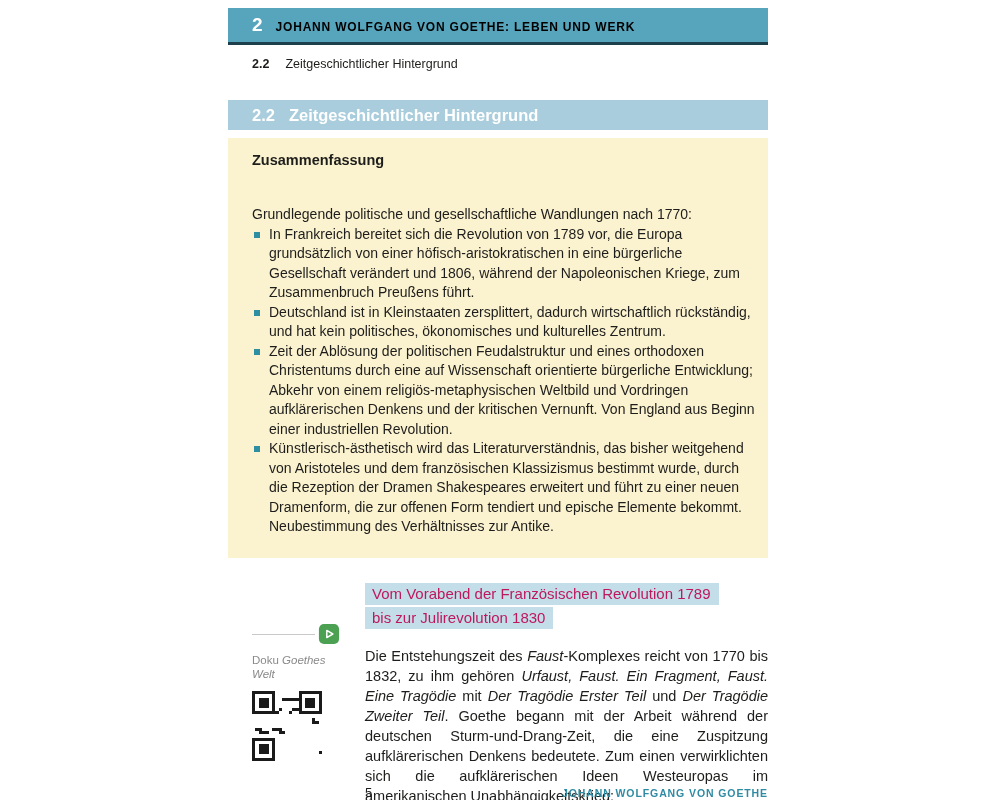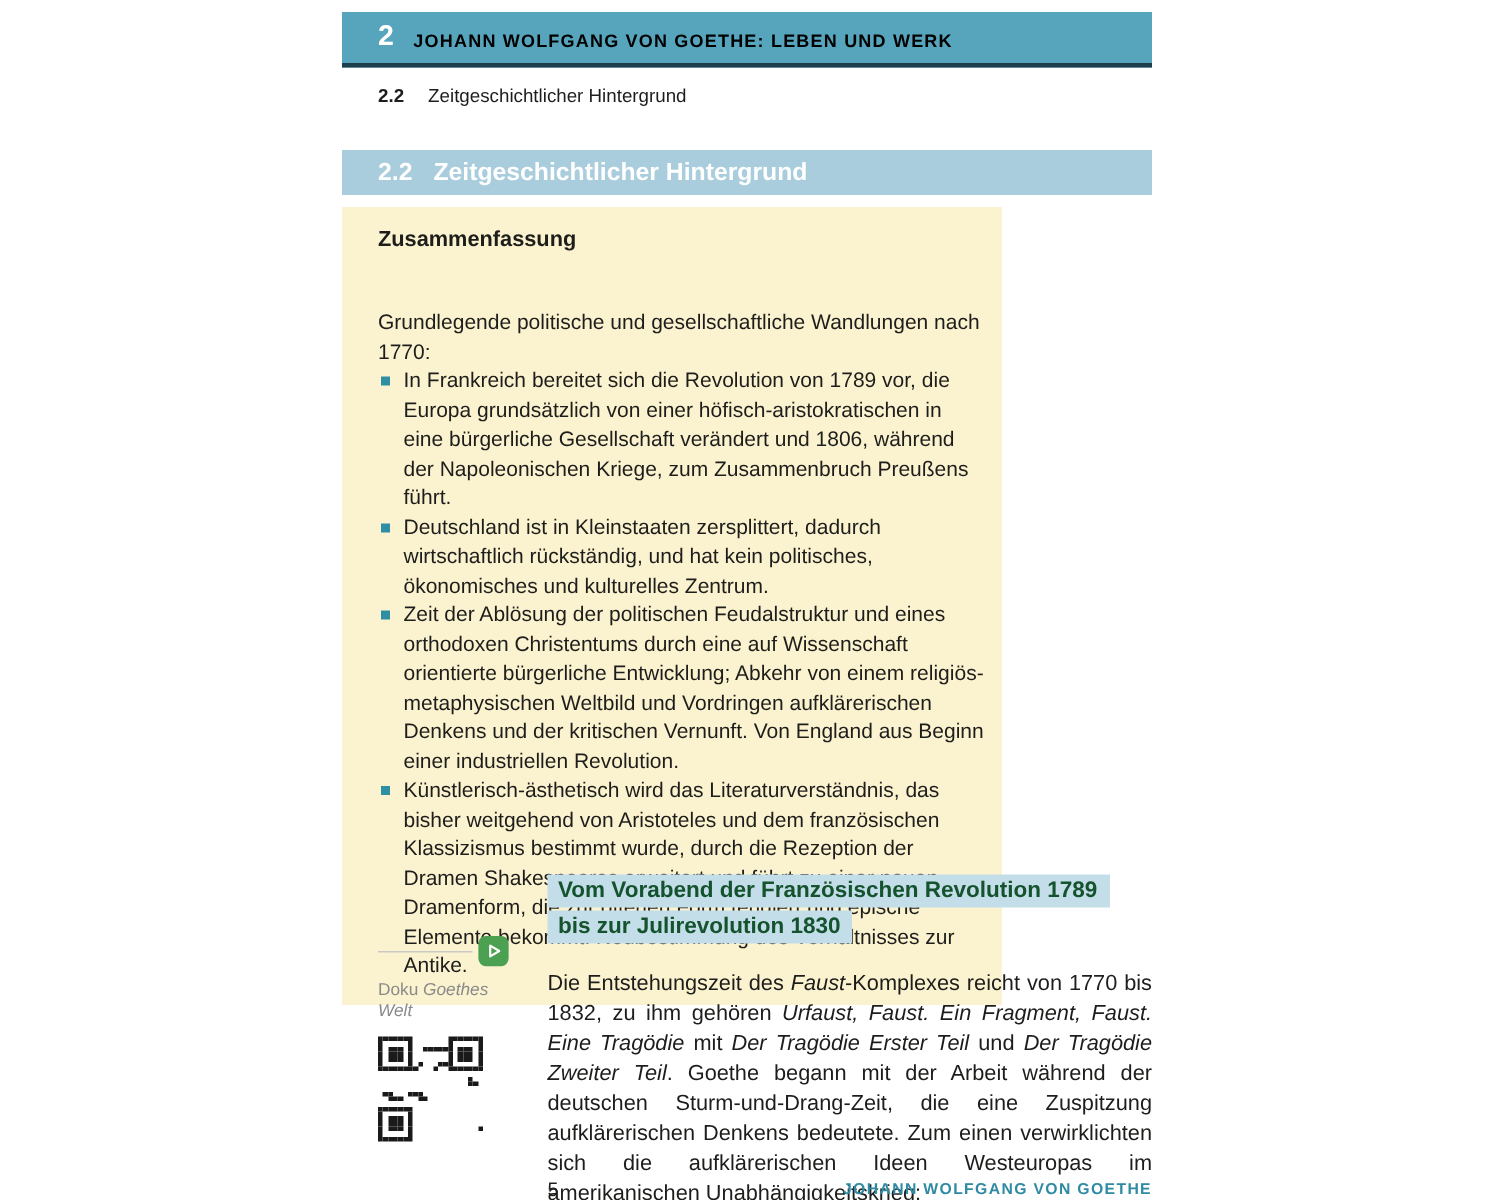--- a/index.html
+++ b/index.html
@@ -32,21 +32,21 @@
   .section-bar {
     position:absolute; left:228px; top:100px; width:540px; height:30px;
     background:var(--section-bar,#a9cddc);
     display:flex; align-items:center; color:#ffffff; font-weight:bold; font-size:16.5px;
   }
   .sec-num   { margin-left:24px; }
   .sec-title { margin-left:14px; }
 
   
   .summary-box {
-    position:absolute; left:228px; top:138px; width:440px; min-height:420px;
+    position:absolute; left:228px; top:138px; width:540px; min-height:420px;
     background:var(--summary-bg,#fbf2cf);
     padding:14px 10px 16px 24px;
     hyphens:auto; -webkit-hyphens:auto;
   }
   .summary-title { font-size:14.5px; font-weight:bold; margin-bottom:13px; }
   .summary-intro { font-size:14px; line-height:19.5px;margin-top:37px; }
   .summary-list  { list-style:none; }
   .summary-list li {
     position:relative; padding-left:17px;
     font-size:14px; line-height:19.5px;
@@ -57,21 +57,21 @@
   }
 
   
   .article-heading { position:absolute; left:365px; top:583px; }
   .article-heading .line { line-height:0; }
   .article-heading .line:first-child { margin-bottom:2px; }
   .hl {
     display:inline-block; line-height:19px;
     background:var(--highlight,#c3dde9);
     padding:1px 8px 2px 7px;
-    font-size:15px; font-weight:bold; color:#14532d;
+    font-size:15px; font-weight:normal; color:#be185d;
   }
 
   
   .media { position:absolute; left:252px; top:622px; width:88px; }
   .media-row { display:flex; align-items:center; height:24px; }
   .media-row .rule { flex:1; height:1px; background:#c9c9c9; }
   .play-icon { width:22px; height:22px; margin-left:3px; display:block; }
   .media-note { margin-top:7px; font-size:11.5px; line-height:14px; color:#8a8a8a; width:76px; }
   .qr {
     margin-top:10px; width:70px; height:70px;

